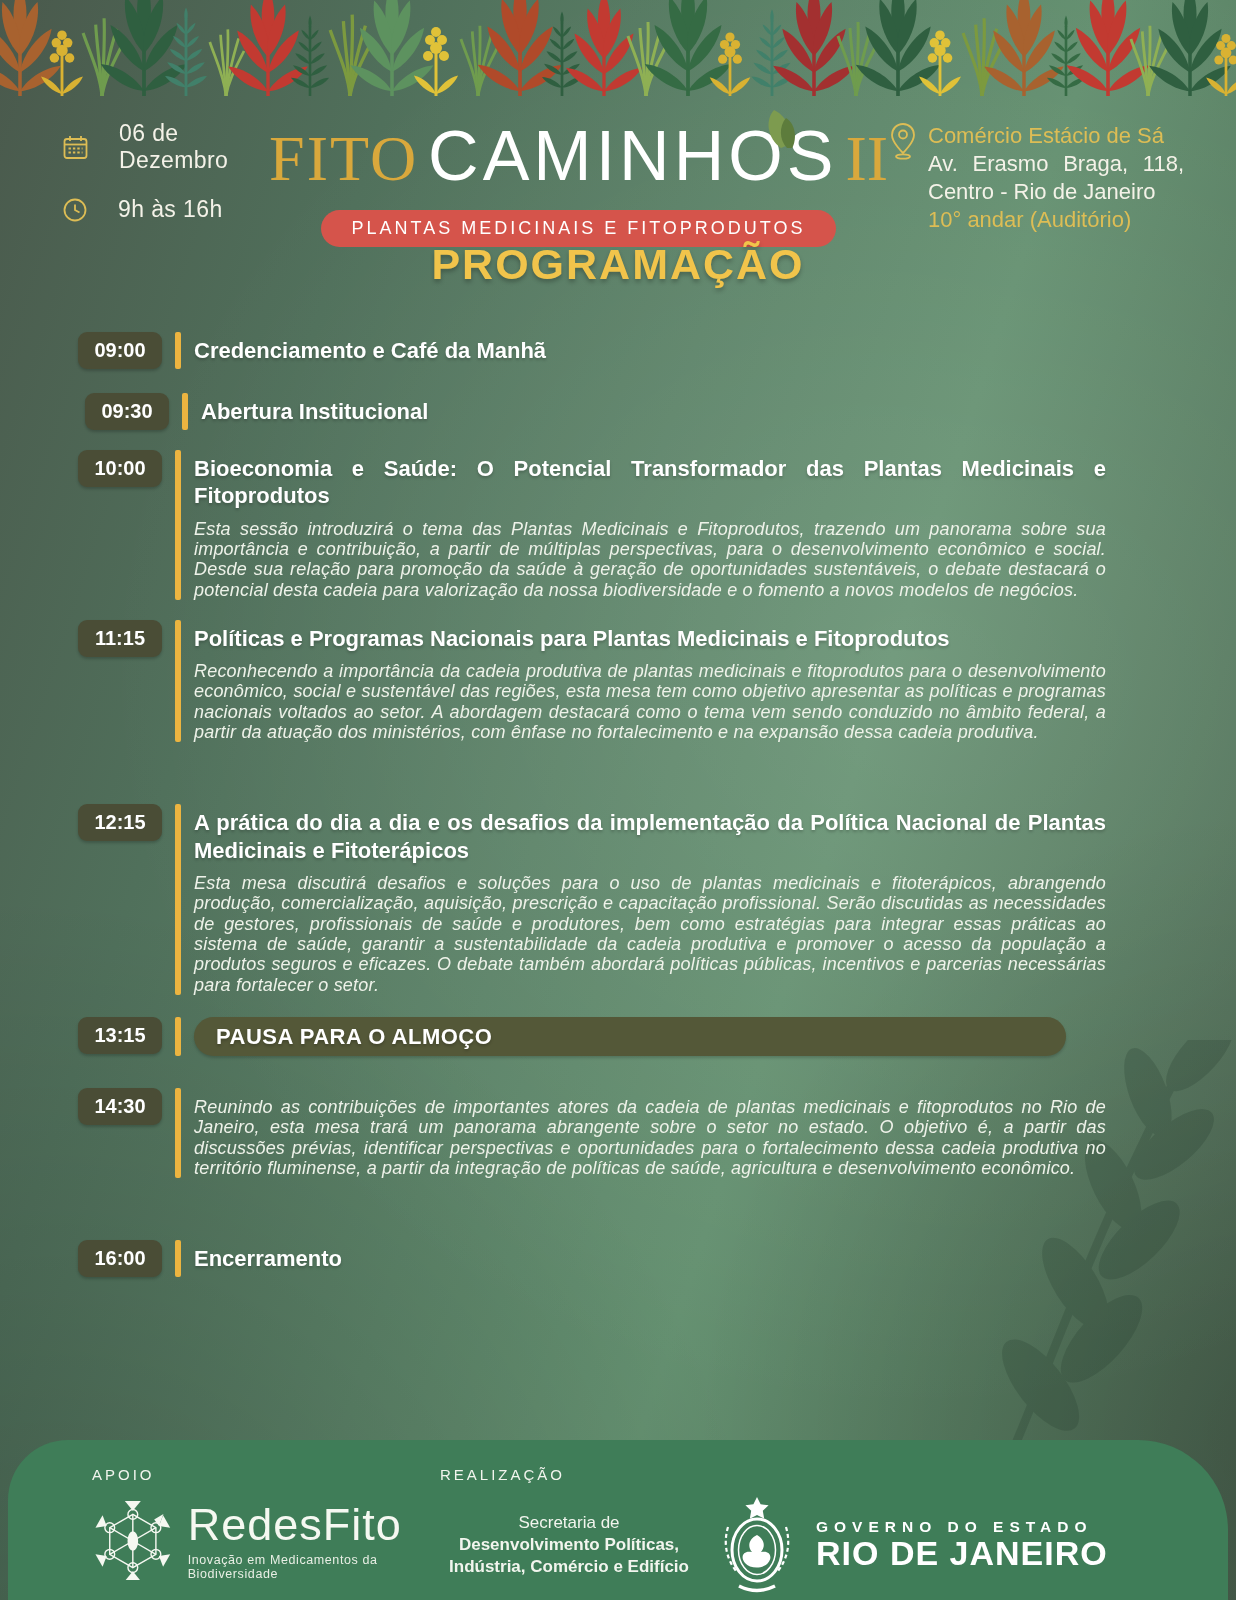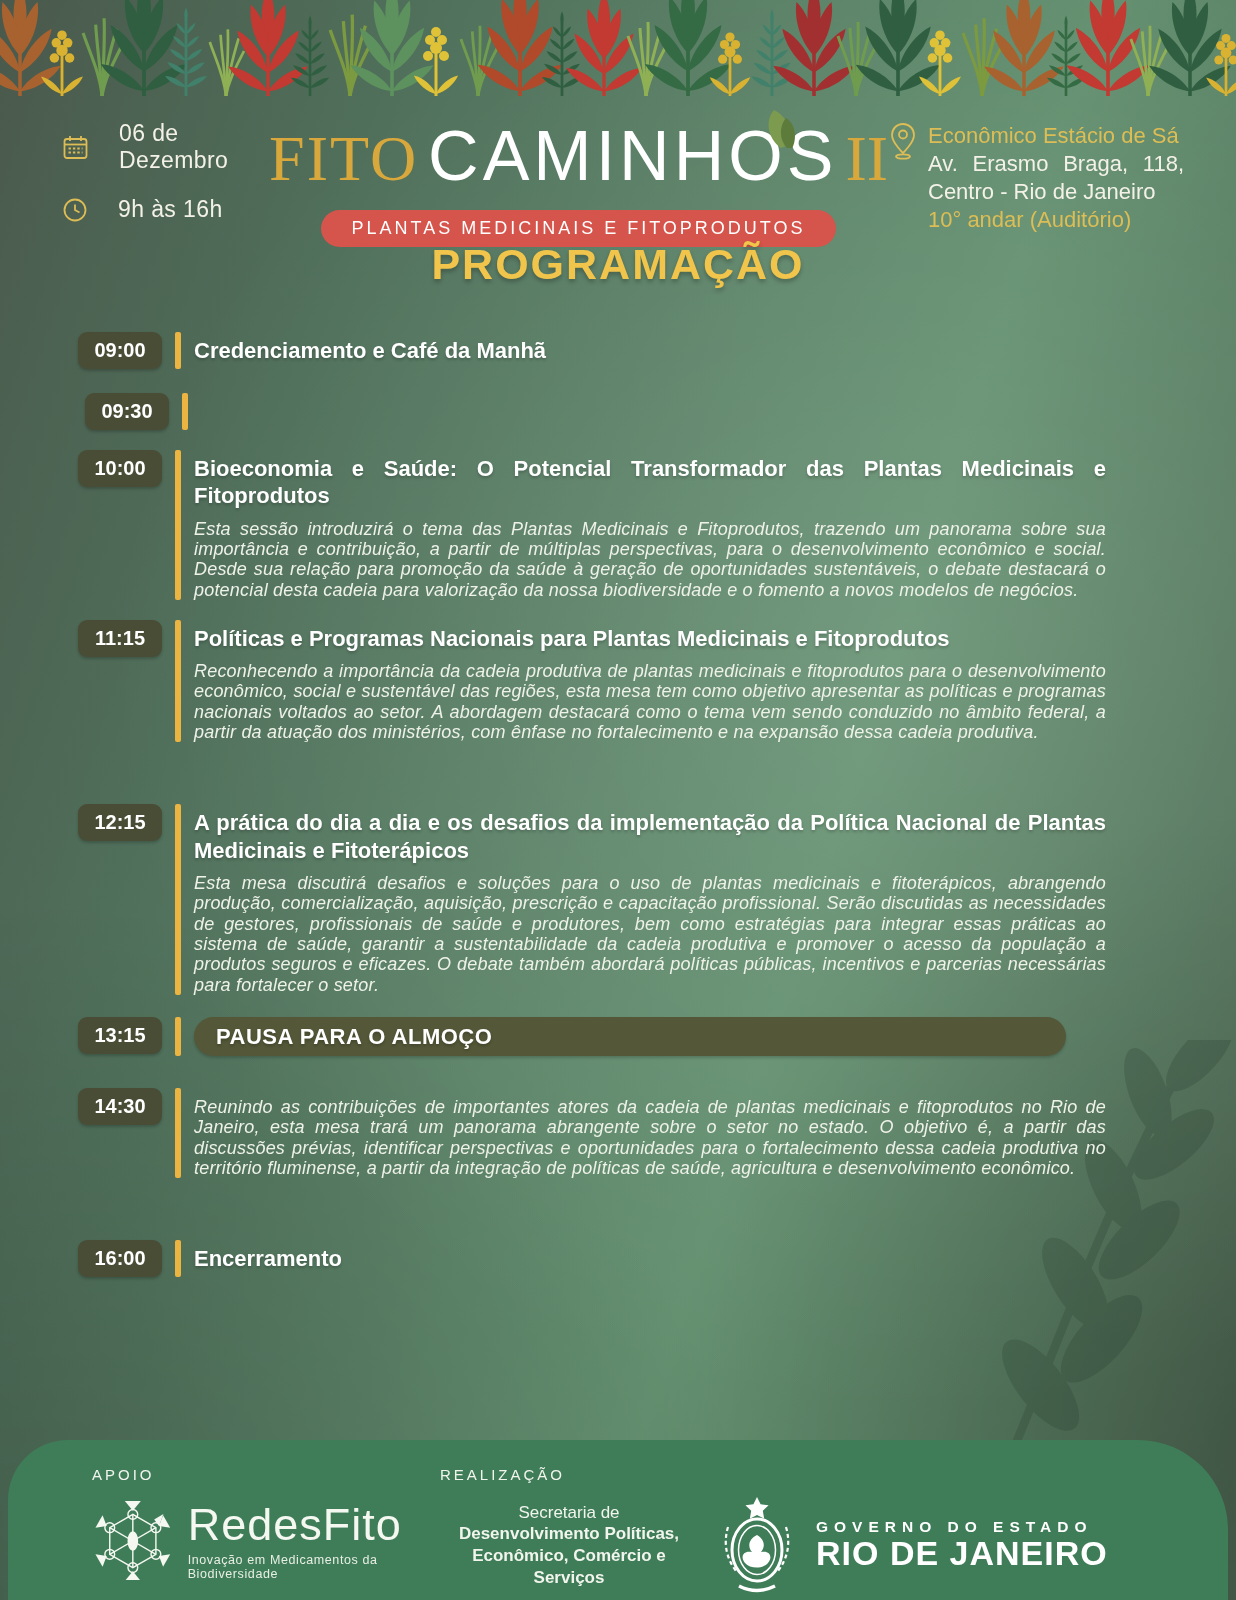--- a/index.html
+++ b/index.html
@@ -220,21 +220,21 @@
       <div class="subtitle-pill">PLANTAS MEDICINAIS E FITOPRODUTOS</div>
     </div>
 
     <div class="loc-col">
       <svg width="30" height="38" viewBox="0 0 30 38" fill="none" stroke="#ddbd55" stroke-width="1.8">
         <path d="M15 2 C8.5 2 4 7 4 13 C4 20.5 15 31 15 31 C15 31 26 20.5 26 13 C26 7 21.5 2 15 2 Z"></path>
         <circle cx="15" cy="12.5" r="4"></circle>
         <ellipse cx="15" cy="34.5" rx="7" ry="2.2"></ellipse>
       </svg>
       <div class="loc-lines">
-        <div class="loc-gold">Econômico Estácio de Sá</div>
+        <div class="loc-gold">Comércio Estácio de Sá</div>
         <div class="loc-white justify-line">Av. Erasmo Braga, 118,</div>
         <div class="loc-white">Centro - Rio de Janeiro</div>
         <div class="loc-gold">10° andar (Auditório)</div>
       </div>
     </div>
   </div>
 
   <h1 class="section-title">PROGRAMAÇÃO</h1>
 
   <div class="schedule">
@@ -243,20 +243,23 @@
       <div class="chip">09:00</div>
       <div class="bar"></div>
       <div class="content">
         <h3 class="item-title">Credenciamento e Café da Manhã</h3>
       </div>
     </div>
 
     <div class="row mb2">
       <div class="chip">09:30</div>
       <div class="bar"></div>
+      <div class="content">
+        <h3 class="item-title">Abertura Institucional</h3>
+      </div>
     </div>
 
     <div class="row mb3">
       <div class="chip">10:00</div>
       <div class="bar"></div>
       <div class="content">
         <h3 class="item-title">Bioeconomia e Saúde: O Potencial Transformador das Plantas Medicinais e Fitoprodutos</h3>
         <p class="item-desc">Esta sessão introduzirá o tema das Plantas Medicinais e Fitoprodutos, trazendo um panorama sobre sua importância e contribuição, a partir de múltiplas perspectivas, para o desenvolvimento econômico e social. Desde sua relação para promoção da saúde à geração de oportunidades sustentáveis, o debate destacará o potencial desta cadeia para valorização da nossa biodiversidade e o fomento a novos modelos de negócios.</p>
       </div>
     </div>
@@ -346,21 +349,21 @@
         </div>
       </div>
     </div>
 
     <div class="realiz-col">
       <div class="foot-label">REALIZAÇÃO</div>
       <div class="realiz-row">
         <div class="secretaria">
           <div>Secretaria de</div>
           <div class="sec-bold">Desenvolvimento Políticas,</div>
-          <div class="sec-bold">Econômico, Comércio e Serviços</div>
+          <div class="sec-bold">Indústria, Comércio e Edifício</div>
         </div>
         <svg width="74" height="100" viewBox="0 0 74 100">
           <path d="M37 2 l3.6 7.2 8 1.1 -5.8 5.5 1.4 7.9 -7.2-3.8 -7.2 3.8 1.4-7.9 -5.8-5.5 8-1.1 Z" fill="#ffffff"></path>
           <g stroke="#ffffff" fill="none">
             <ellipse cx="37" cy="55" rx="25" ry="31" stroke-width="3"></ellipse>
             <ellipse cx="37" cy="55" rx="18.5" ry="24.5" stroke-width="1.5"></ellipse>
             <path d="M8 32 q-7 24 8 44" stroke-width="2.2" stroke-dasharray="4 3"></path>
             <path d="M66 32 q7 24 -8 44" stroke-width="2.2" stroke-dasharray="4 3"></path>
             <path d="M19 91 q18 9 36 0" stroke-width="3.4"></path>
           </g>

